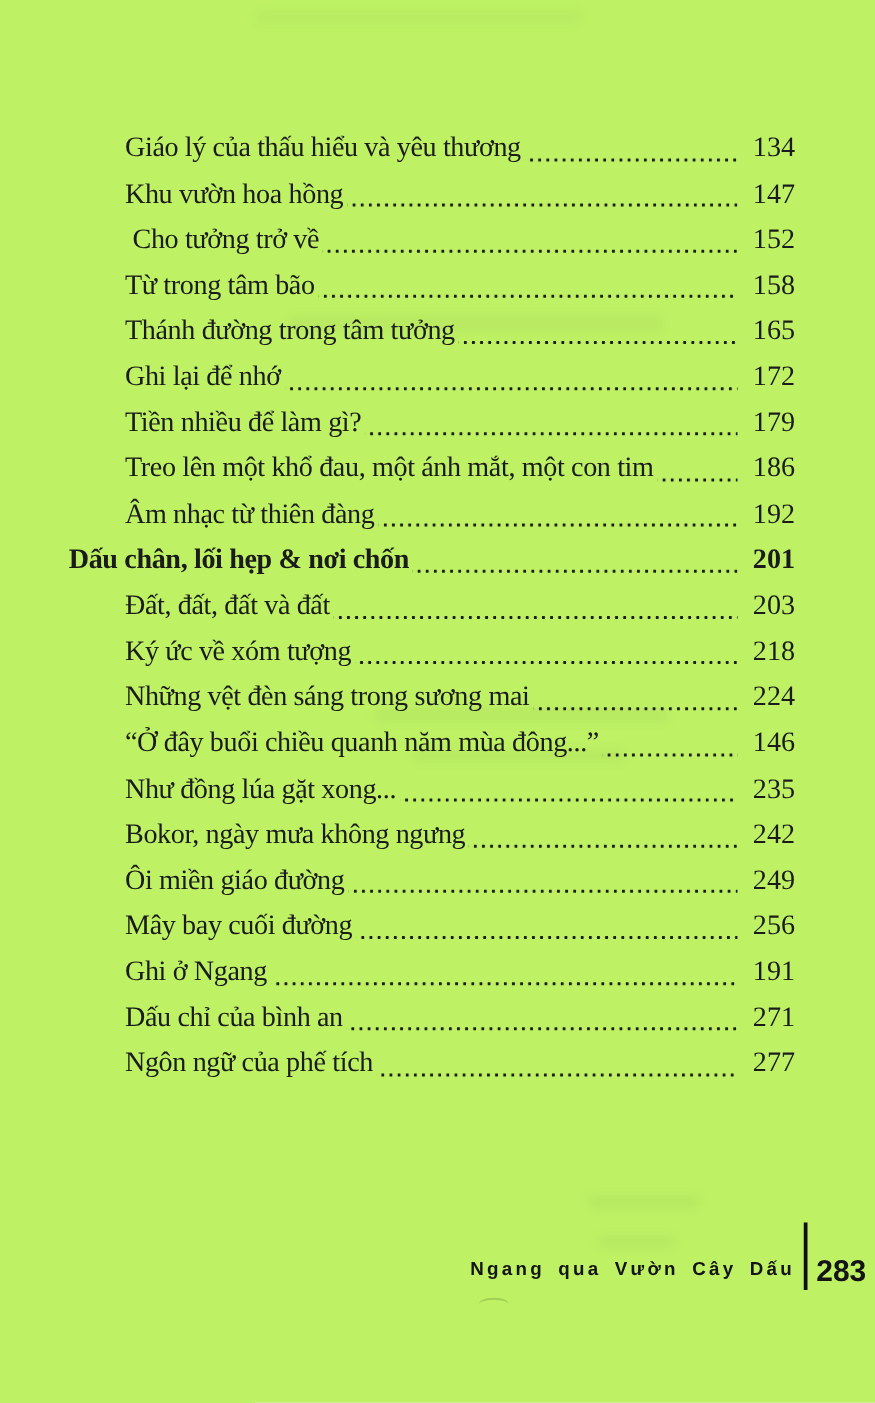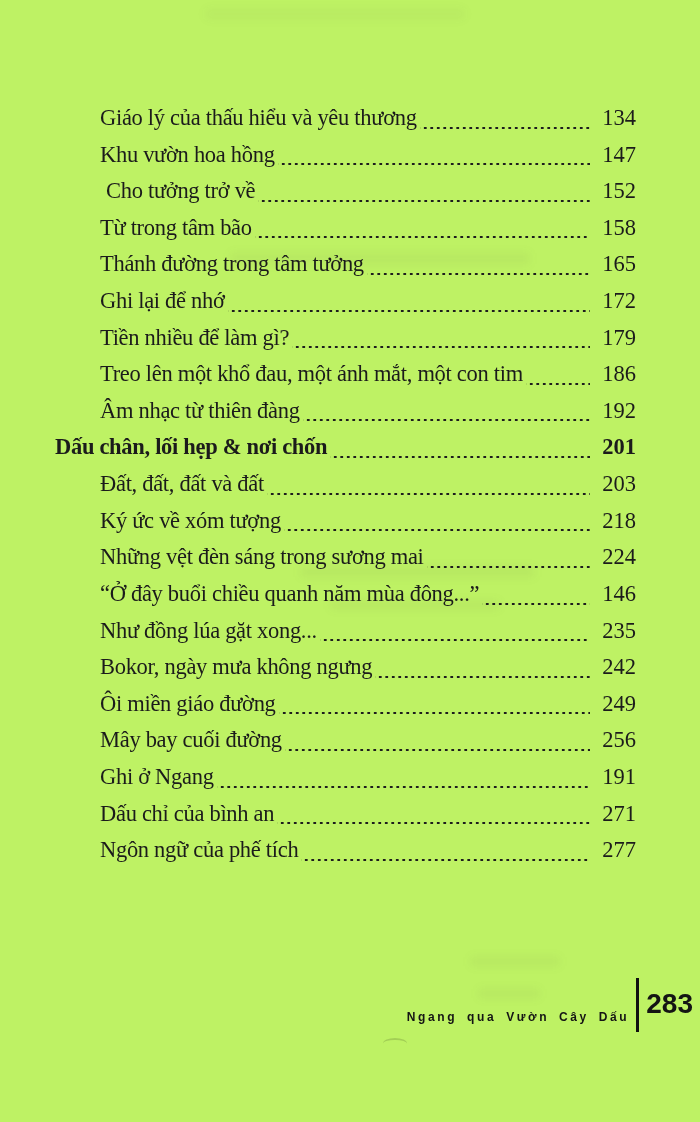--- a/index.html
+++ b/index.html
@@ -57,37 +57,37 @@
   
   .footer {
     position: absolute;
     top: 978px; right: 7px;
     display: flex;
     align-items: flex-end;
     font-family: "Liberation Sans", "DejaVu Sans", sans-serif;
     color: #141414;
   }
   .book-title {
-    font-size: 12px;
+    font-size: 15px;
     font-weight: bold;
     letter-spacing: 2.6px;
     word-spacing: 4px;
     white-space: nowrap;
     margin: 0 7px 8px 0;
   }
   .bar {
     display: inline-block;
     width: 3px; height: 54px;
     background: #101010;
   }
   .folio {
-    font-size: 28px;
+    font-size: 24px;
     font-weight: bold;
     line-height: 0.92;
-    margin: 0 0 15px 7px;
+    margin: 0 0 3px 7px;
   }
 
   
   .artifact {
     position: absolute;
     background: rgba(70, 70, 60, 0.05);
     filter: blur(4px);
     border-radius: 4px;
     pointer-events: none;
   }

